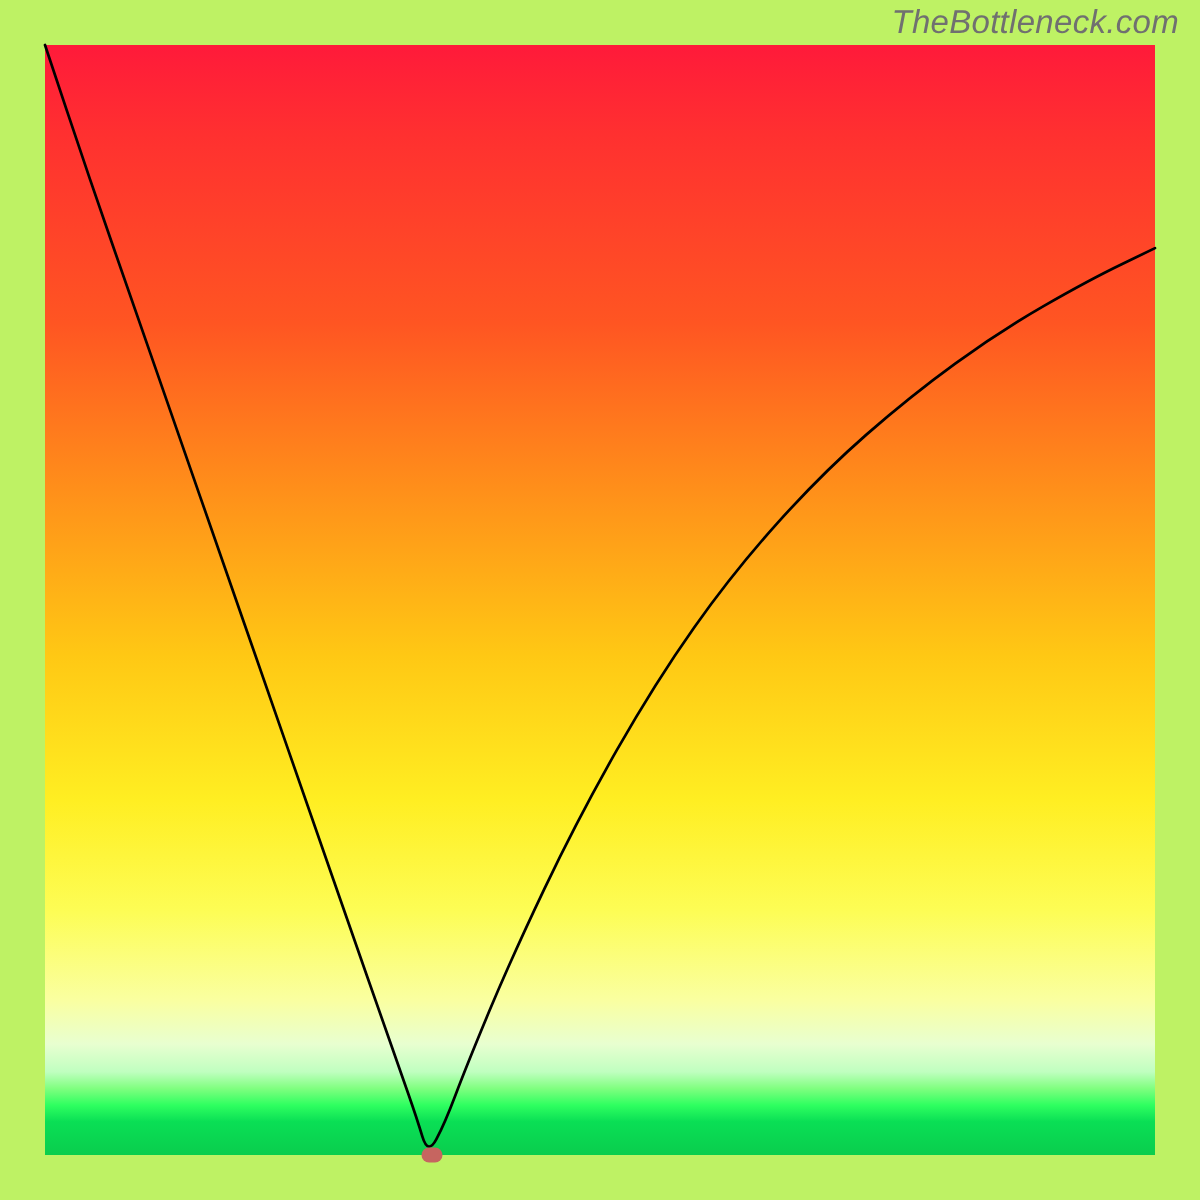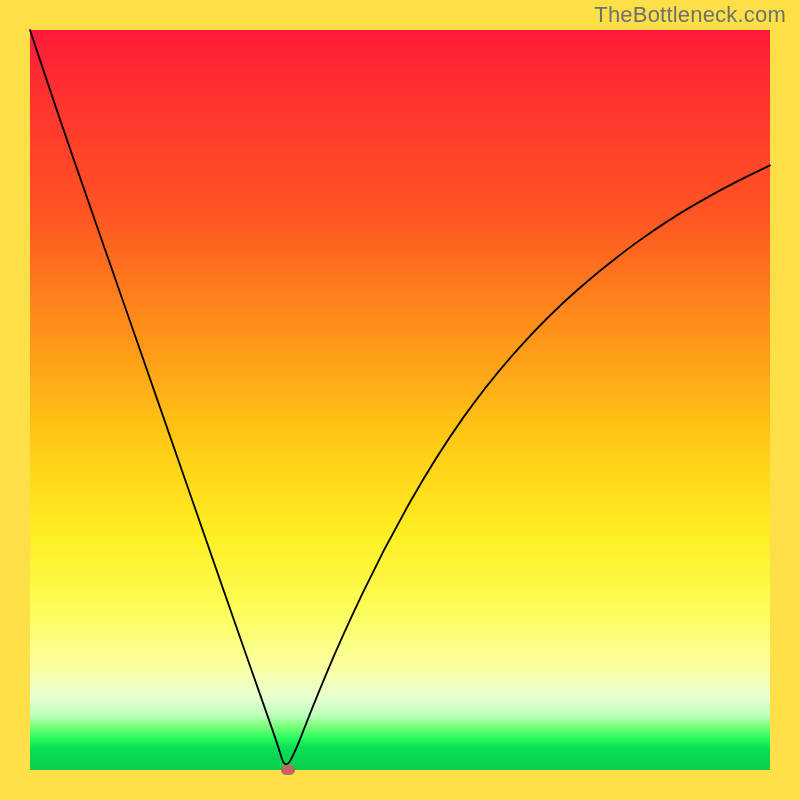--- a/index.html
+++ b/index.html
@@ -8,21 +8,22 @@
     width: 800px;
     height: 800px;
     background: #000;
     font-family: Arial, Helvetica, sans-serif;
     overflow: hidden;
   }
   .frame {
     position: relative;
     width: 800px;
     height: 800px;
-    background: #fde047;
+    background: #bef264;
+    font-style: italic;
   }
   .plot-area {
     position: absolute;
     left: 30px;
     top: 30px;
     width: 740px;
     height: 740px;
     
     background: linear-gradient(
       to bottom,

